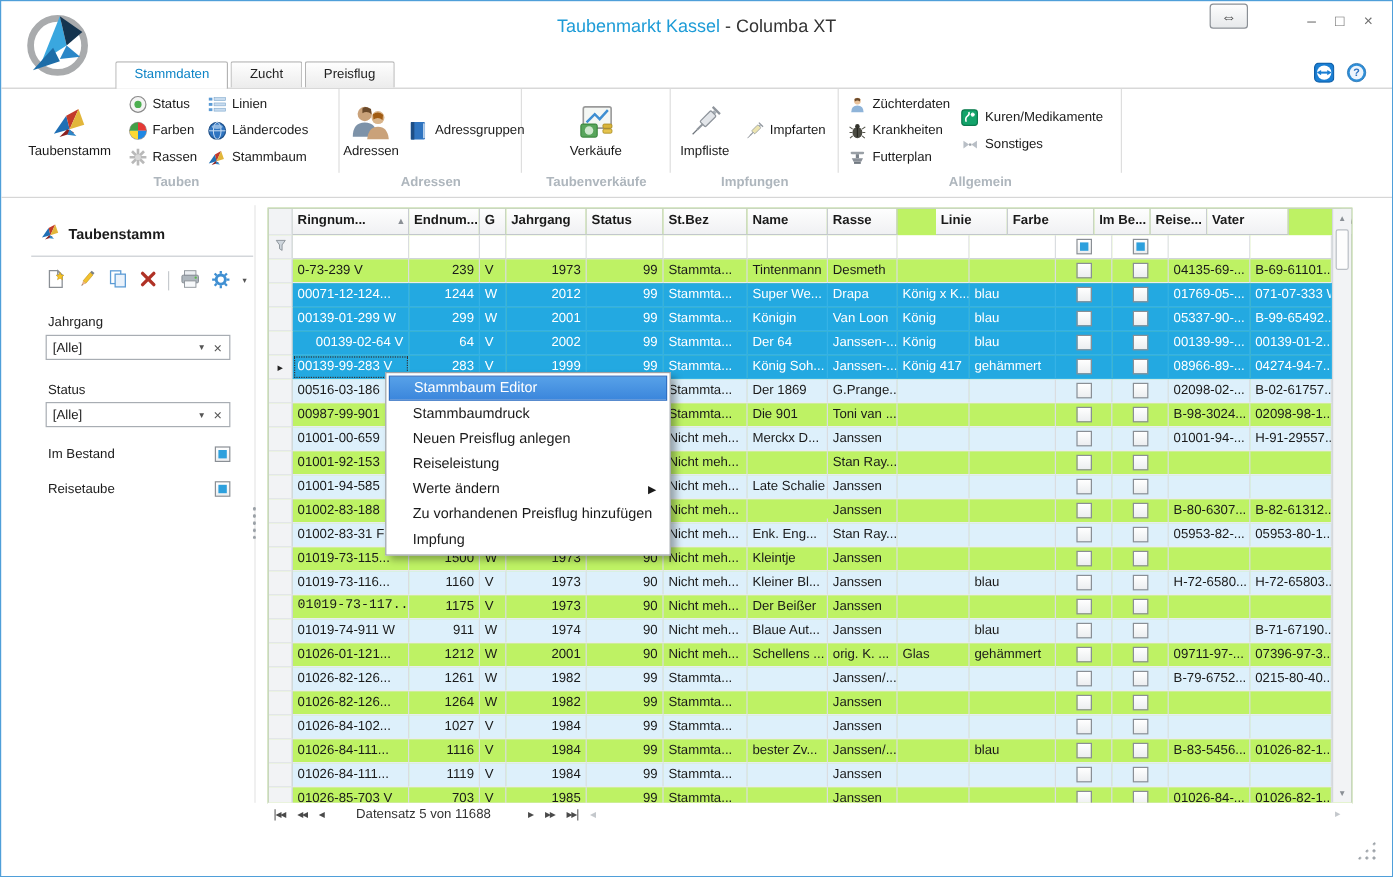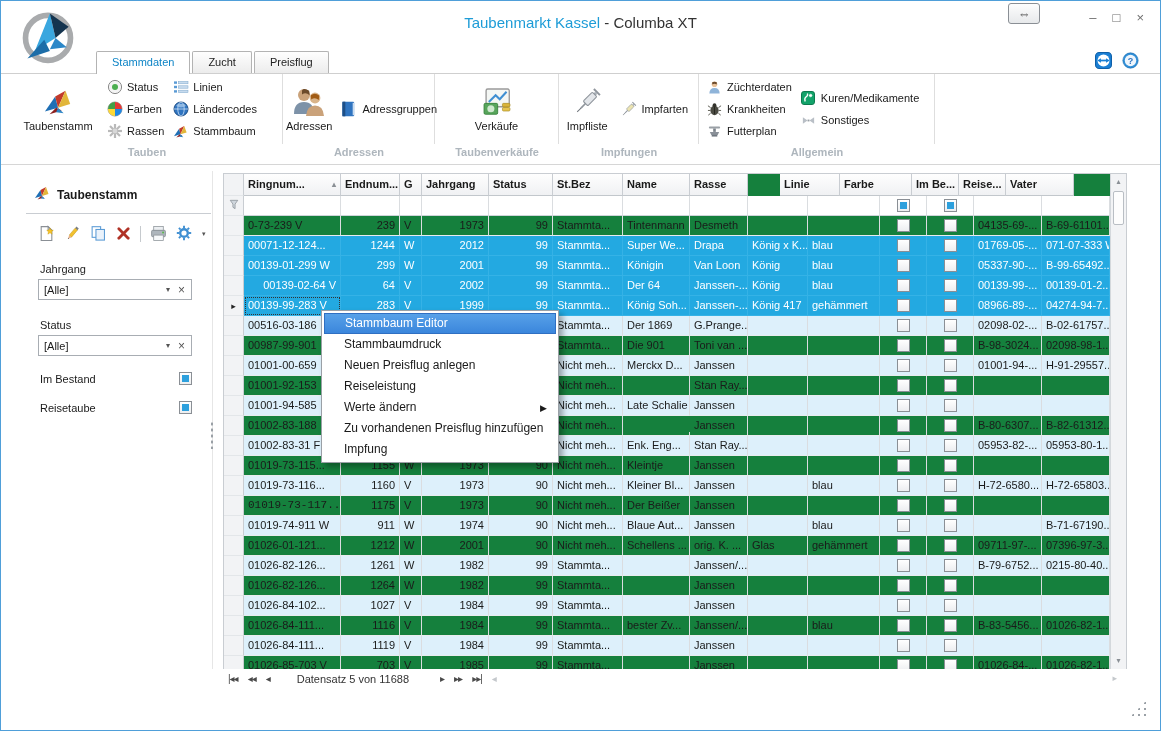--- a/index.html
+++ b/index.html
@@ -48,21 +48,21 @@
   .combo .arr{font-size:8px;color:#555;padding:0 6px;}
   .combo .clr{font-size:12px;color:#555;padding:0 6px 0 2px;border-left:0;}
   .sb-check{margin:16px 0 0 29px;width:152px;display:flex;justify-content:space-between;align-items:center;}
   .cb{width:13px;height:13px;border:1px solid #8a8f95;background:linear-gradient(#fff,#eceef0);display:inline-block;position:relative;}
   .cb.on::after{content:"";position:absolute;left:2px;top:2px;width:7px;height:7px;background:#2da0dd;}
   
   .splitter{position:absolute;left:211px;top:170px;width:1px;height:498px;background:#e6e6e6;}
   .splitter-handle{position:absolute;left:209px;top:420px;width:4px;height:28px;
     background-image:radial-gradient(#9aa0a6 1px,transparent 1.2px);background-size:4px 6px;}
   
-  .grid{position:absolute;left:222px;top:172px;width:904px;height:497px;border:1px solid #c9cdd2;overflow:hidden;font-size:11px;background:#15803d;}
+  .grid{position:absolute;left:222px;top:172px;width:904px;height:497px;border:1px solid #c9cdd2;overflow:hidden;font-size:11px;background:#bef264;}
   .g-row{display:flex;height:20px;flex:none;}
   .g-row.hd{height:22px;}
   .gc{flex:none;padding:0 4px;white-space:nowrap;overflow:hidden;border-right:1px solid #dadde0;border-bottom:1px solid #e9ecee;line-height:19px;}
   .hd .gc{font-weight:bold;background:linear-gradient(#fefefe,#f0f1f3);border-right:1px solid #c9cdd2;
     border-bottom:1px solid #c2c7cc;line-height:21px;display:flex;align-items:center;}
   .hd .gc.sorted{justify-content:space-between;}
   .hd .gc .sort{font-size:8px;color:#8a8f95;}
   .ind{width:20px;flex:none;background:#f2f3f5;border-right:1px solid #c9cdd2;border-bottom:1px solid #e3e6e9;
     display:flex;align-items:center;justify-content:center;}
   .frow .gc{background:#fff;border-bottom:1px solid #cfd4d9;display:flex;align-items:center;}
@@ -788,21 +788,21 @@
         </div>
         <div class="gc ctr" style="width: 47px;">
           <span class="cb"></span>
         </div>
         <div class="gc" style="width: 68px;">05953-82-...</div>
         <div class="gc" style="width: 68px;">05953-80-1...</div>
       </div>
       <div class="g-row">
         <div class="ind"></div>
         <div class="gc" style="width: 97px;">01019-73-115...</div>
-        <div class="gc num" style="width: 59px;">1155</div>
+        <div class="gc num" style="width: 59px;">1500</div>
         <div class="gc" style="width: 22px;">W</div>
         <div class="gc num" style="width: 67px;">1973</div>
         <div class="gc num" style="width: 64px;">90</div>
         <div class="gc" style="width: 70px;">Nicht meh...</div>
         <div class="gc" style="width: 67px;">Kleintje</div>
         <div class="gc" style="width: 58px;">Janssen</div>
         <div class="gc" style="width: 60px;"></div>
         <div class="gc" style="width: 72px;"></div>
         <div class="gc ctr" style="width: 47px;">
           <span class="cb"></span>

